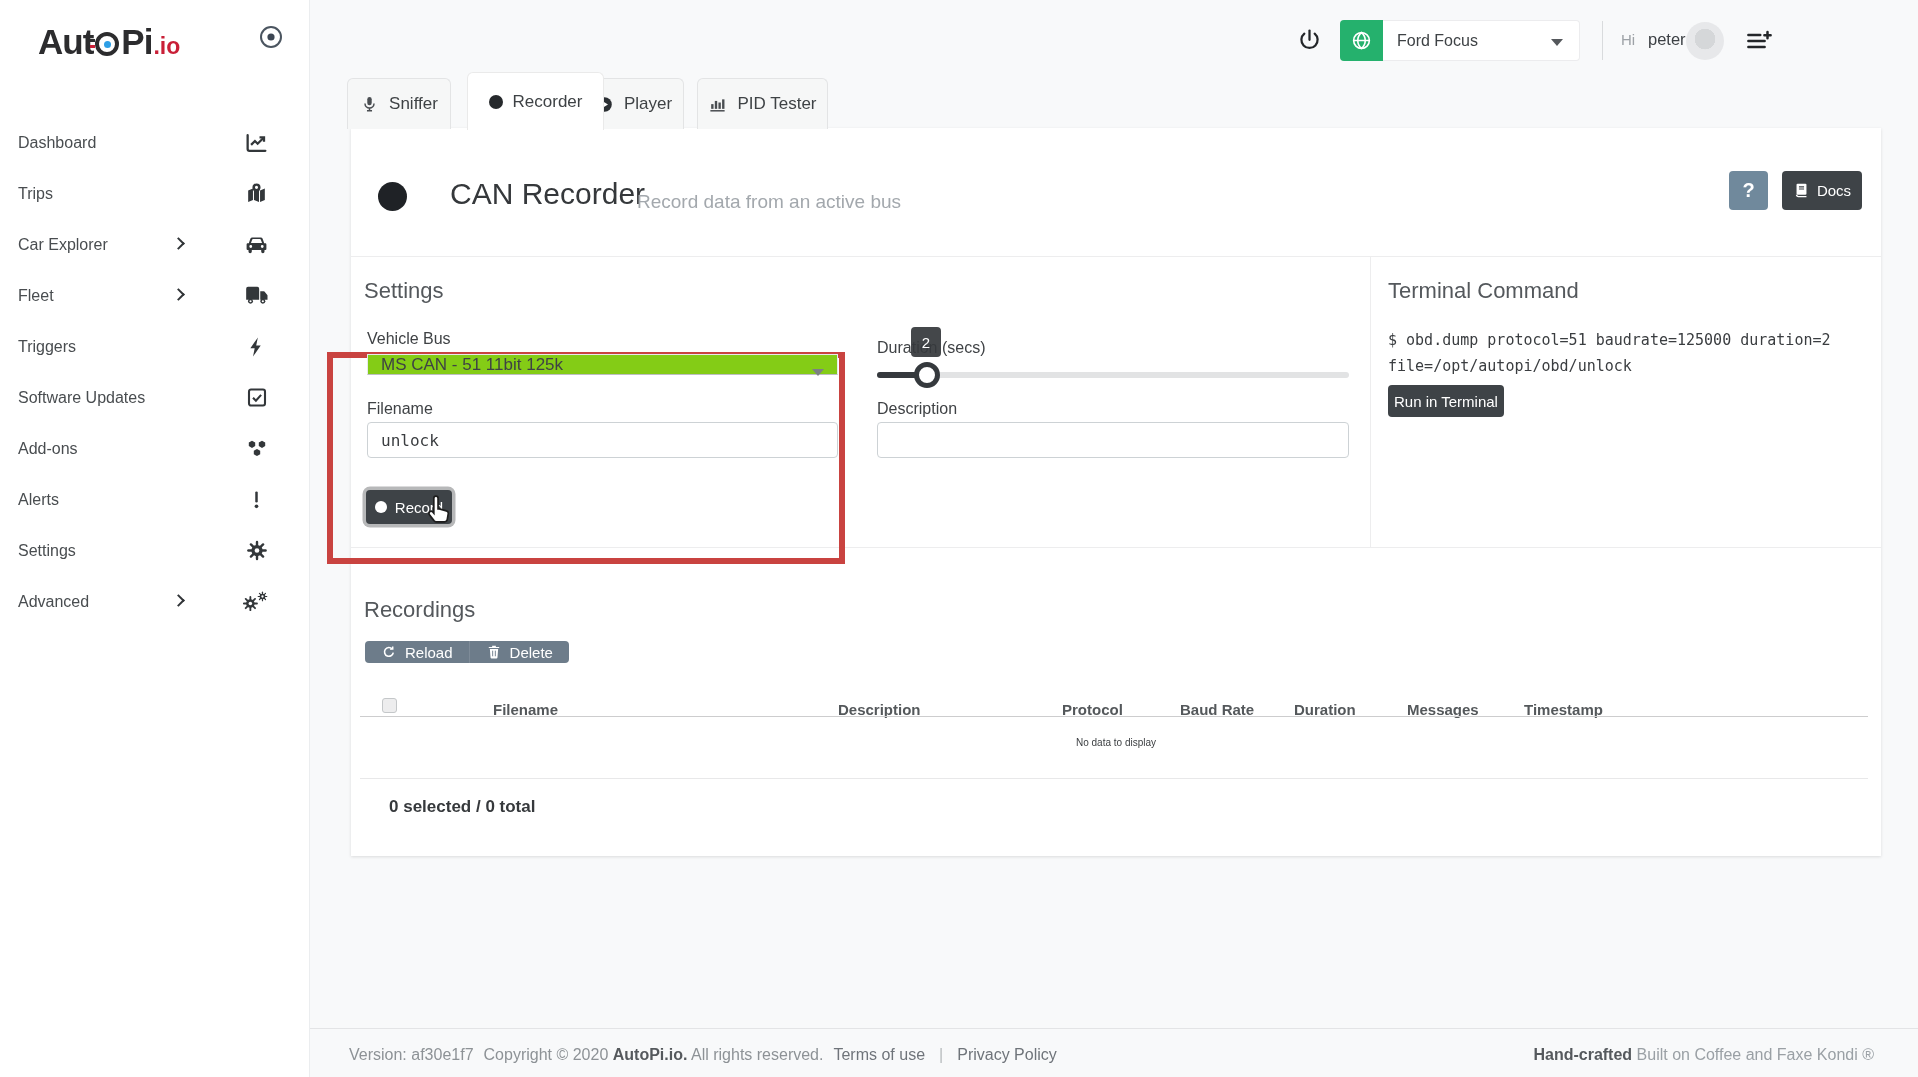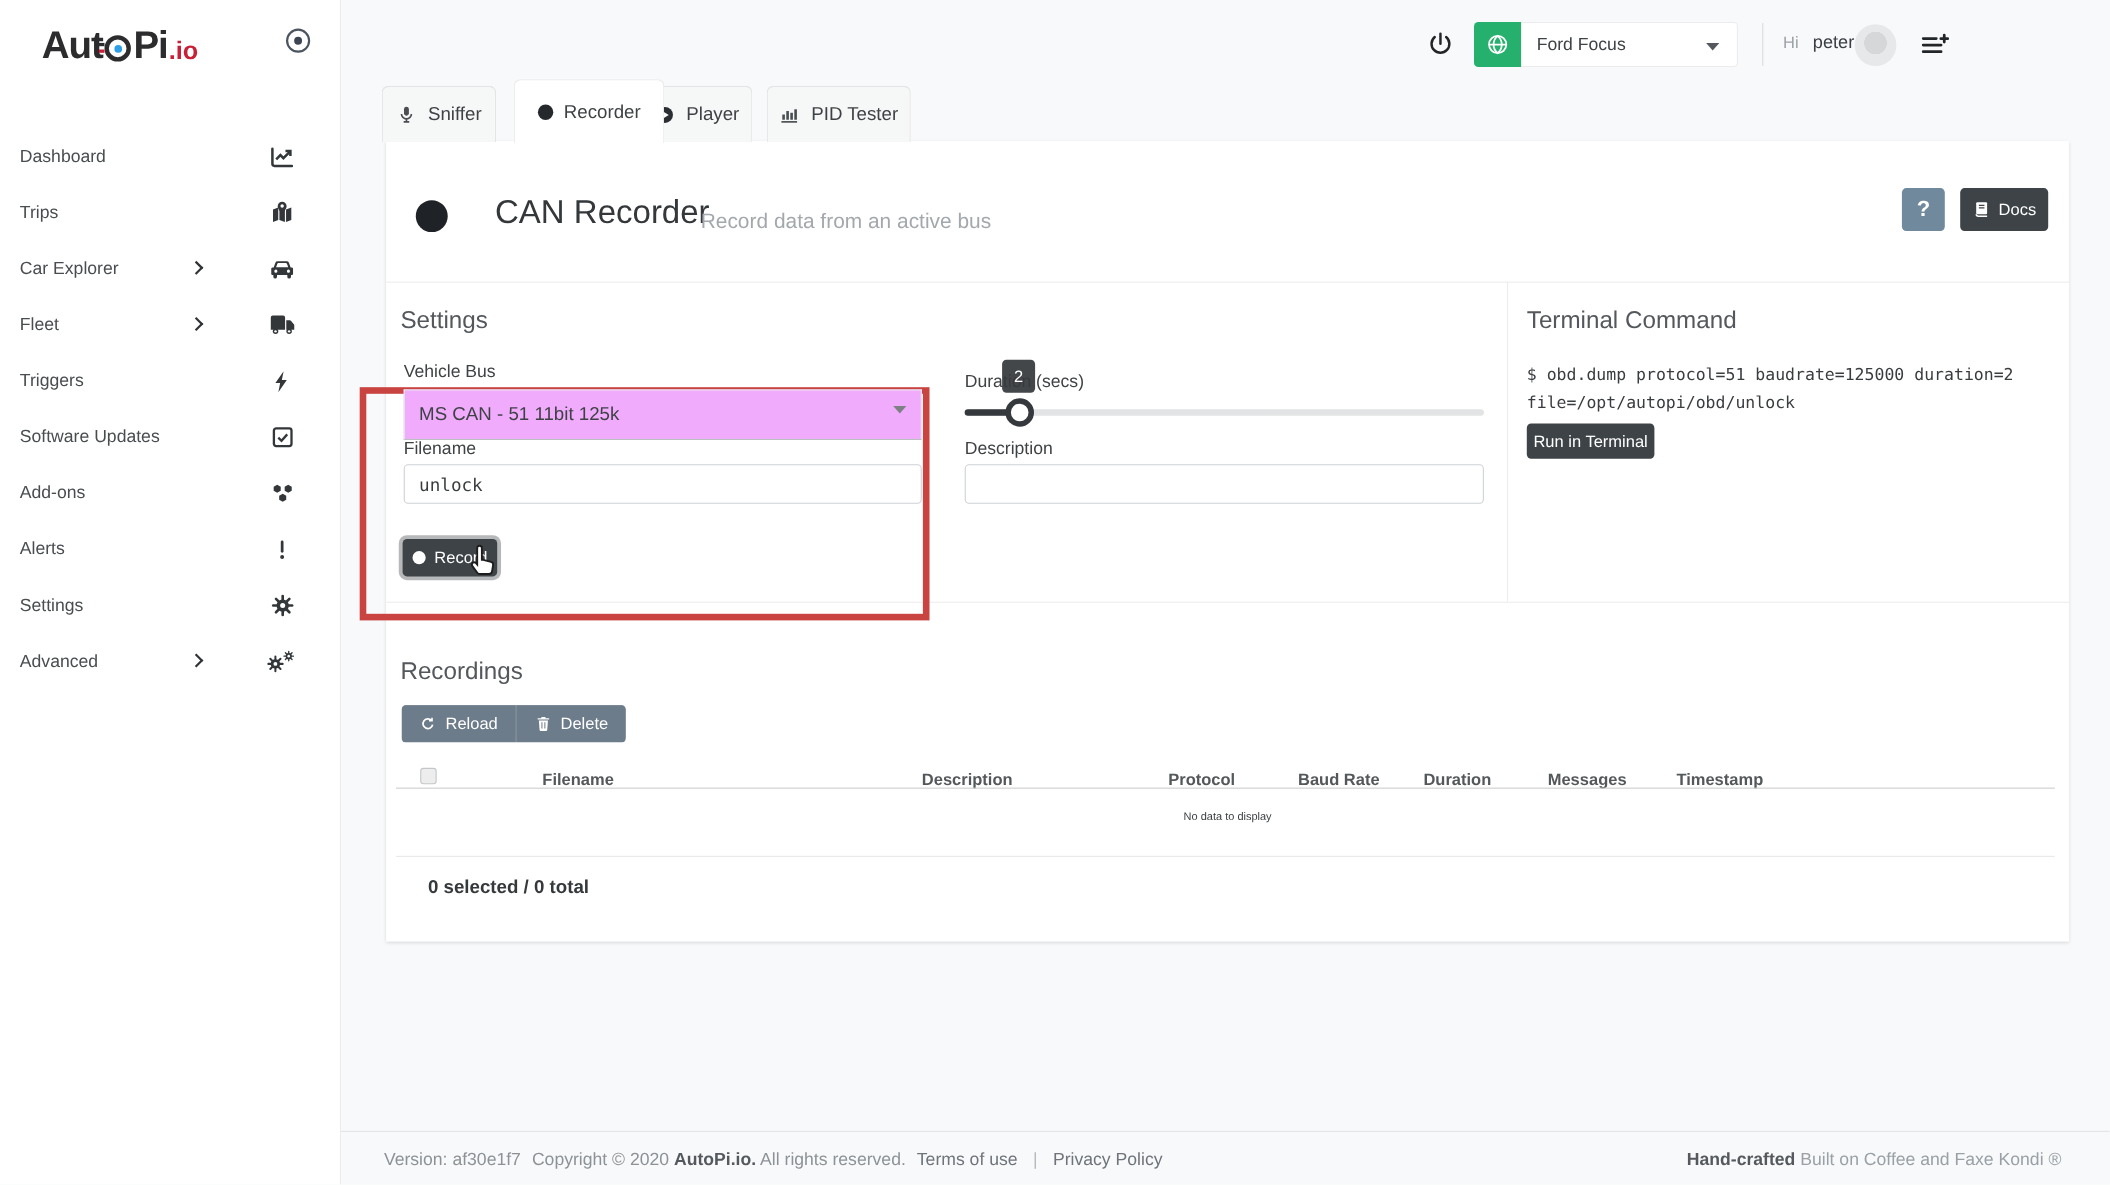--- a/index.html
+++ b/index.html
@@ -48,42 +48,42 @@
   .page-title { left:450px; top:177px; font-size:30px; color:#35383b; }
   .page-subtitle { left:637px; top:191px; font-size:19px; color:#a3a8ad; }
   .help-btn { left:1729px; top:171px; width:39px; height:39px; background:#70899c; border-radius:4px; color:#fff; font-size:20px; font-weight:700; display:flex; align-items:center; justify-content:center; cursor:pointer; z-index:2; }
   .docs-btn { left:1782px; top:171px; width:80px; height:39px; background:#3e4347; border-radius:4px; color:#fff; font-size:15px; display:flex; align-items:center; justify-content:center; gap:7px; cursor:pointer; z-index:2; }
   .hdiv1 { left:351px; top:256px; width:1530px; height:1px; background:#ededee; z-index:2; }
   .vdiv { left:1370px; top:256px; width:1px; height:291px; background:#ededee; z-index:2; }
   .hdiv2 { left:351px; top:547px; width:1530px; height:1px; background:#ededee; z-index:2; }
 
   .sec-heading { font-size:22px; color:#54585c; z-index:2; }
   .field-label { font-size:16px; color:#3f4245; z-index:2; }
-  .select-box { left:367px; top:354px; width:471px; height:46px; background:#f0abfc; border:1px solid #e7eaec; border-bottom:1px solid #bcbfc1; display:flex; align-items:center; padding-left:13px; font-size:17px; color:#3f4245; cursor:pointer; z-index:6; }
+  .select-box { left:367px; top:354px; width:471px; height:21px; background:#84cc16; border:1px solid #e7eaec; border-bottom:1px solid #bcbfc1; display:flex; align-items:center; padding-left:13px; font-size:17px; color:#3f4245; cursor:pointer; z-index:6; }
   .select-caret { position:absolute; right:13px; top:14px; width:0; height:0; border-left:6px solid transparent; border-right:6px solid transparent; border-top:7px solid #7d8184; }
   .text-input { border:1px solid #cdd2d5; border-radius:4px; background:#fff; font-size:16px; color:#3a3d40; padding:0 13px; z-index:6; position:absolute; }
   #filename-input { left:367px; top:422px; width:471px; height:36px; font-family:"DejaVu Sans Mono",monospace; }
   #description-input { left:877px; top:422px; width:472px; height:36px; z-index:2; }
 
   .record-btn { left:366px; top:490px; width:86px; height:34px; background:#3e4347; border-radius:4px; box-shadow:0 0 0 3.5px #b7b8b9; color:#fff; font-size:15px; display:flex; align-items:center; justify-content:center; gap:8px; cursor:pointer; z-index:6; }
   .record-btn .dot { width:12px; height:12px; border-radius:50%; background:#fff; }
   .hand-cursor { left:420px; top:493px; width:34px; height:34px; z-index:8; pointer-events:none; }
 
   .red-box { left:327px; top:352px; width:518px; height:212px; border:6px solid #c94340; z-index:5; pointer-events:none; }
 
   .slider-wrap { left:877px; top:362px; width:472px; height:26px; z-index:2; cursor:pointer; }
   .slider-track { position:absolute; left:0; top:10px; width:100%; height:6px; border-radius:3px; background:#e2e3e4; }
   .slider-fill { position:absolute; left:0; top:10px; width:52px; height:6px; border-radius:3px; background:#35393d; }
   .slider-handle { position:absolute; left:37px; top:0; width:26px; height:26px; border-radius:50%; background:#fff; border:5px solid #35393d; cursor:grab; }
   .slider-tooltip { left:911px; top:327px; width:30px; height:30px; background:rgba(54,57,60,.93); border-radius:4px; color:#fff; font-size:15px; display:flex; align-items:center; justify-content:center; z-index:3; }
 
   .terminal-cmd { font-family:"DejaVu Sans Mono",monospace; font-size:15px; color:#3a3d40; z-index:2; }
   .run-btn { left:1388px; top:385px; width:116px; height:32px; background:#3e4347; border-radius:4px; color:#fff; font-size:15px; display:flex; align-items:center; justify-content:center; cursor:pointer; z-index:2; }
 
-  .btn-group { left:365px; top:641px; height:34px; display:flex; border-radius:4px; overflow:hidden; z-index:2; }
+  .btn-group { left:365px; top:641px; height:22px; display:flex; border-radius:4px; overflow:hidden; z-index:2; }
   .grp-btn { background:#6d7c8a; color:#fff; font-size:15px; display:flex; align-items:center; gap:8px; padding:0 16px; cursor:pointer; border:none; }
   .grp-btn + .grp-btn { border-left:1px solid rgba(255,255,255,.12); }
 
   .tbl-check { left:382px; top:698px; width:15px; height:15px; appearance:none; background:#ededee; border:1px solid #c4c7c9; border-radius:3px; cursor:pointer; z-index:2; position:absolute; }
   .tbl-head { top:701px; font-size:15px; font-weight:700; color:#54585b; z-index:2; }
   .tbl-line1 { left:360px; top:716px; width:1508px; height:1px; background:#cdcdce; z-index:2; }
   .tbl-empty { left:365px; top:737px; width:1502px; text-align:center; font-size:10px; color:#3d4043; z-index:2; }
   .tbl-line2 { left:360px; top:778px; width:1508px; height:1px; background:#e8e8e9; z-index:2; }
   .tbl-summary { left:389px; top:797px; font-size:17px; font-weight:700; color:#36393c; z-index:2; }
 

